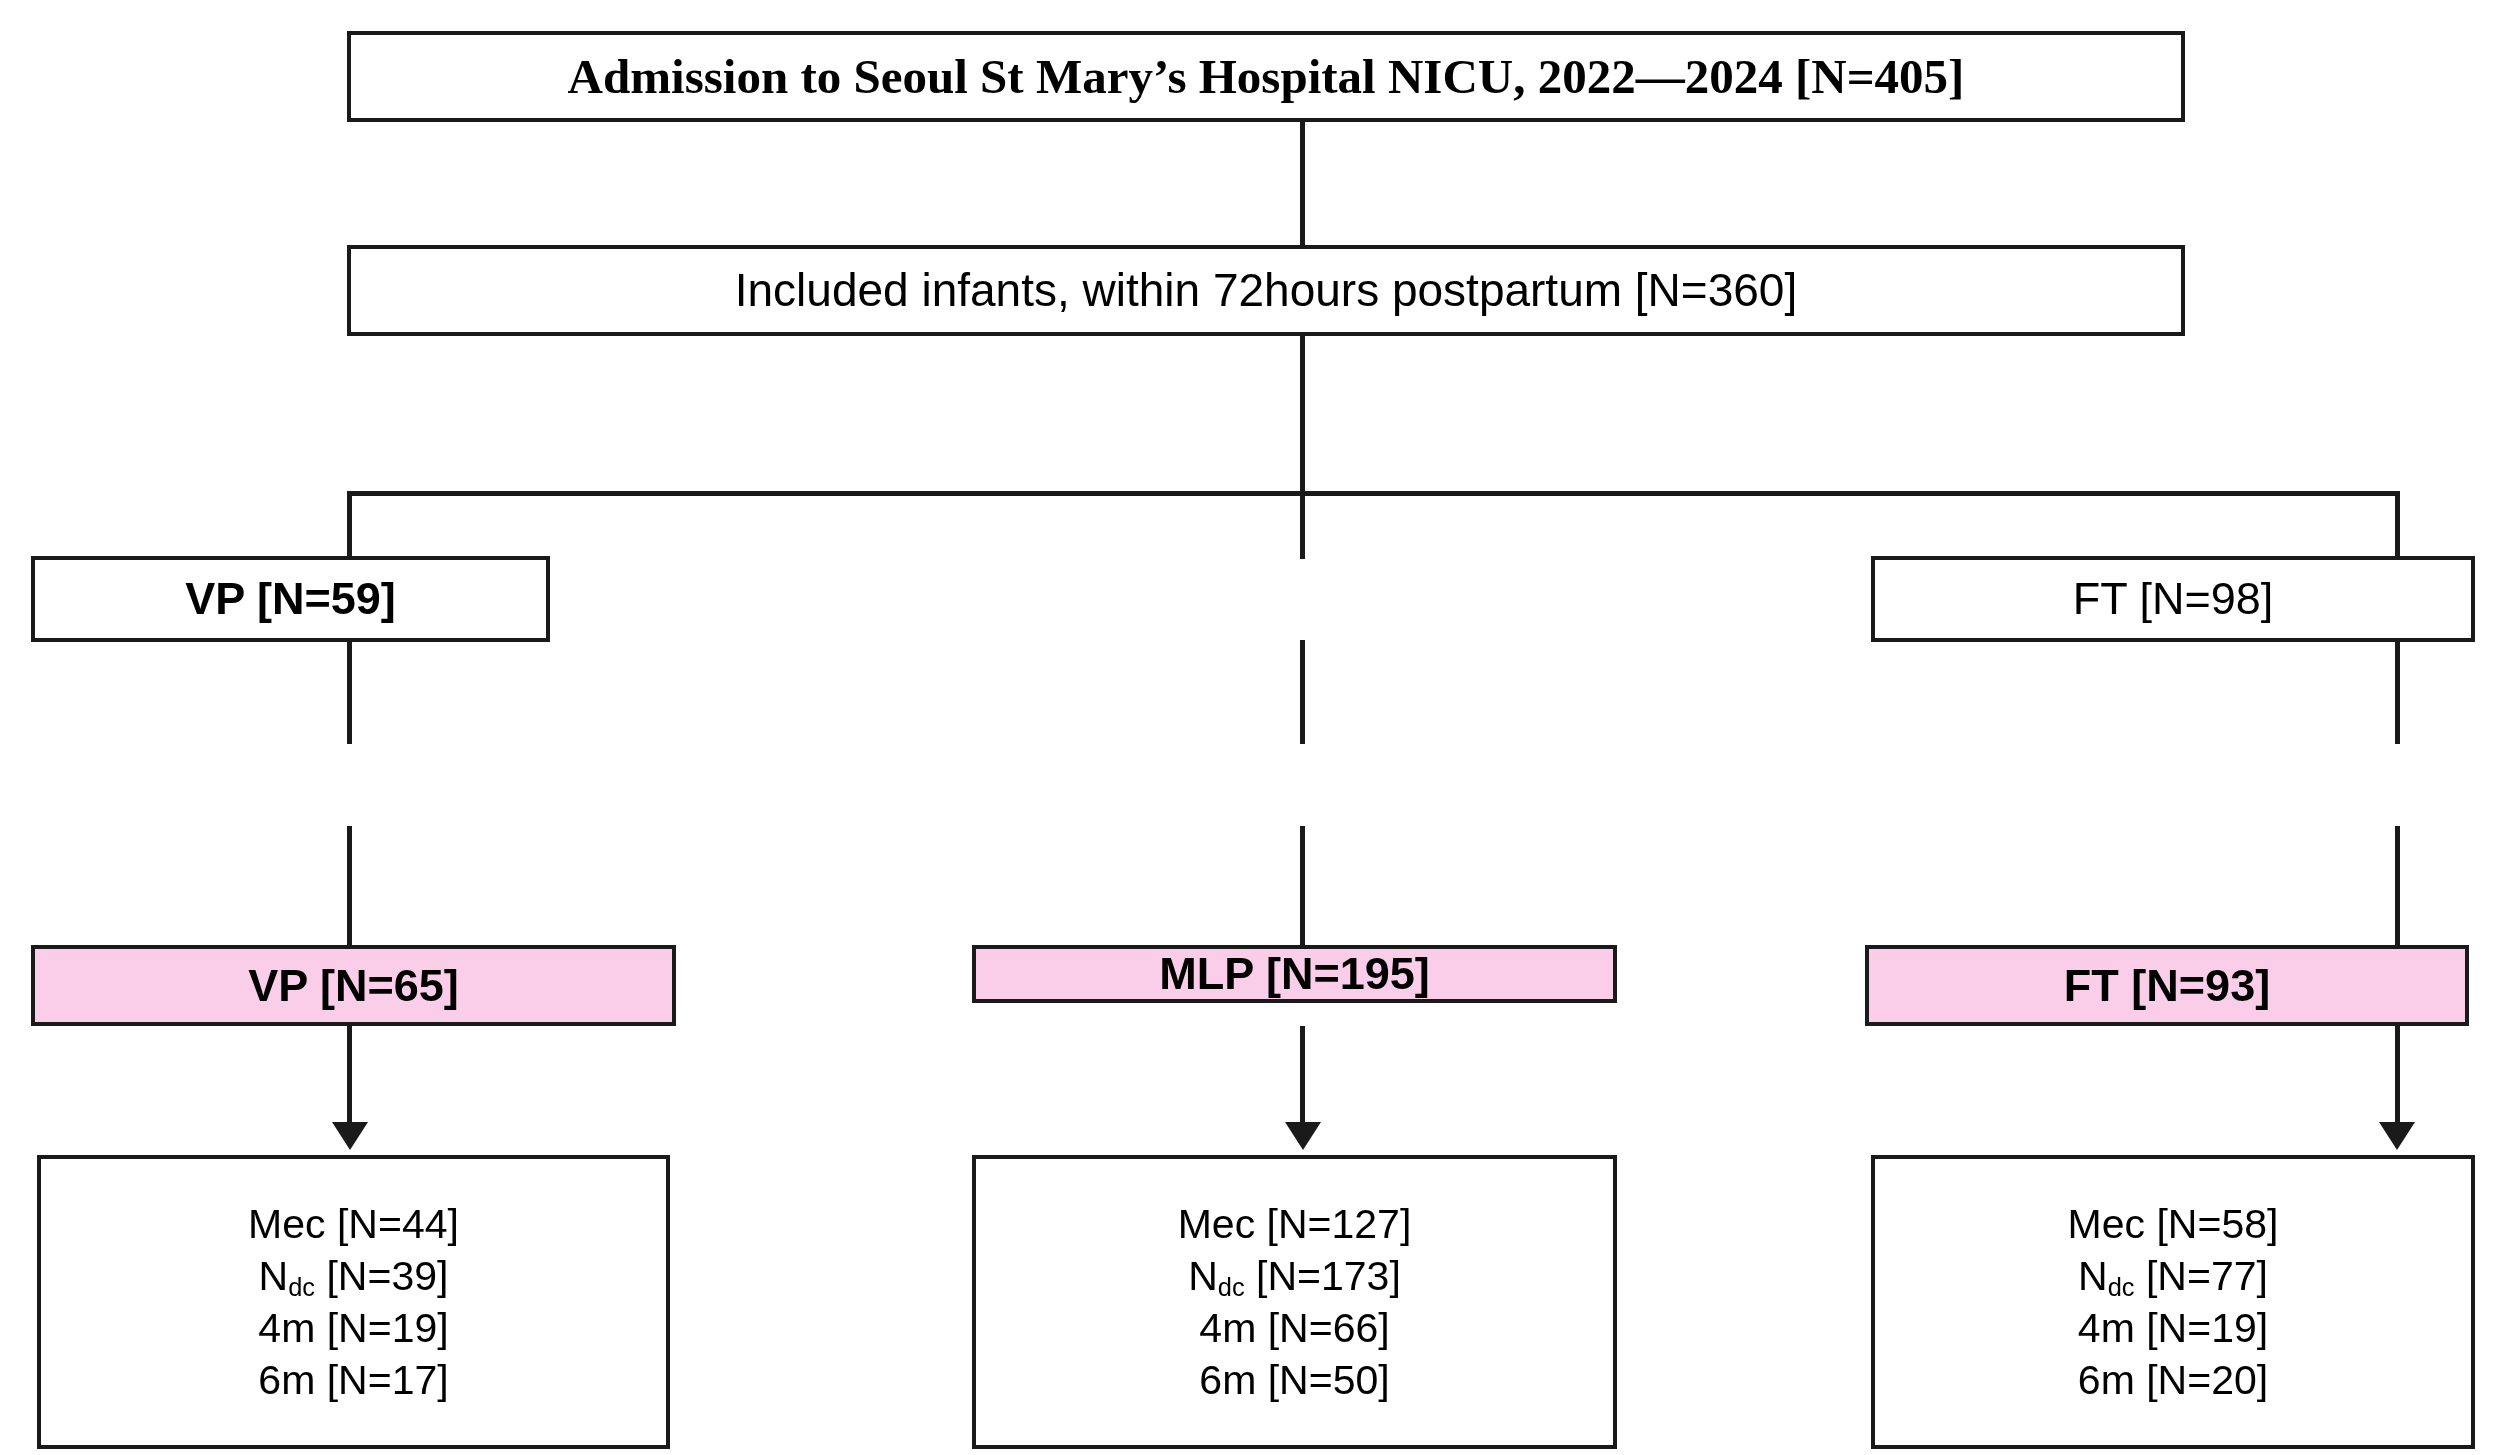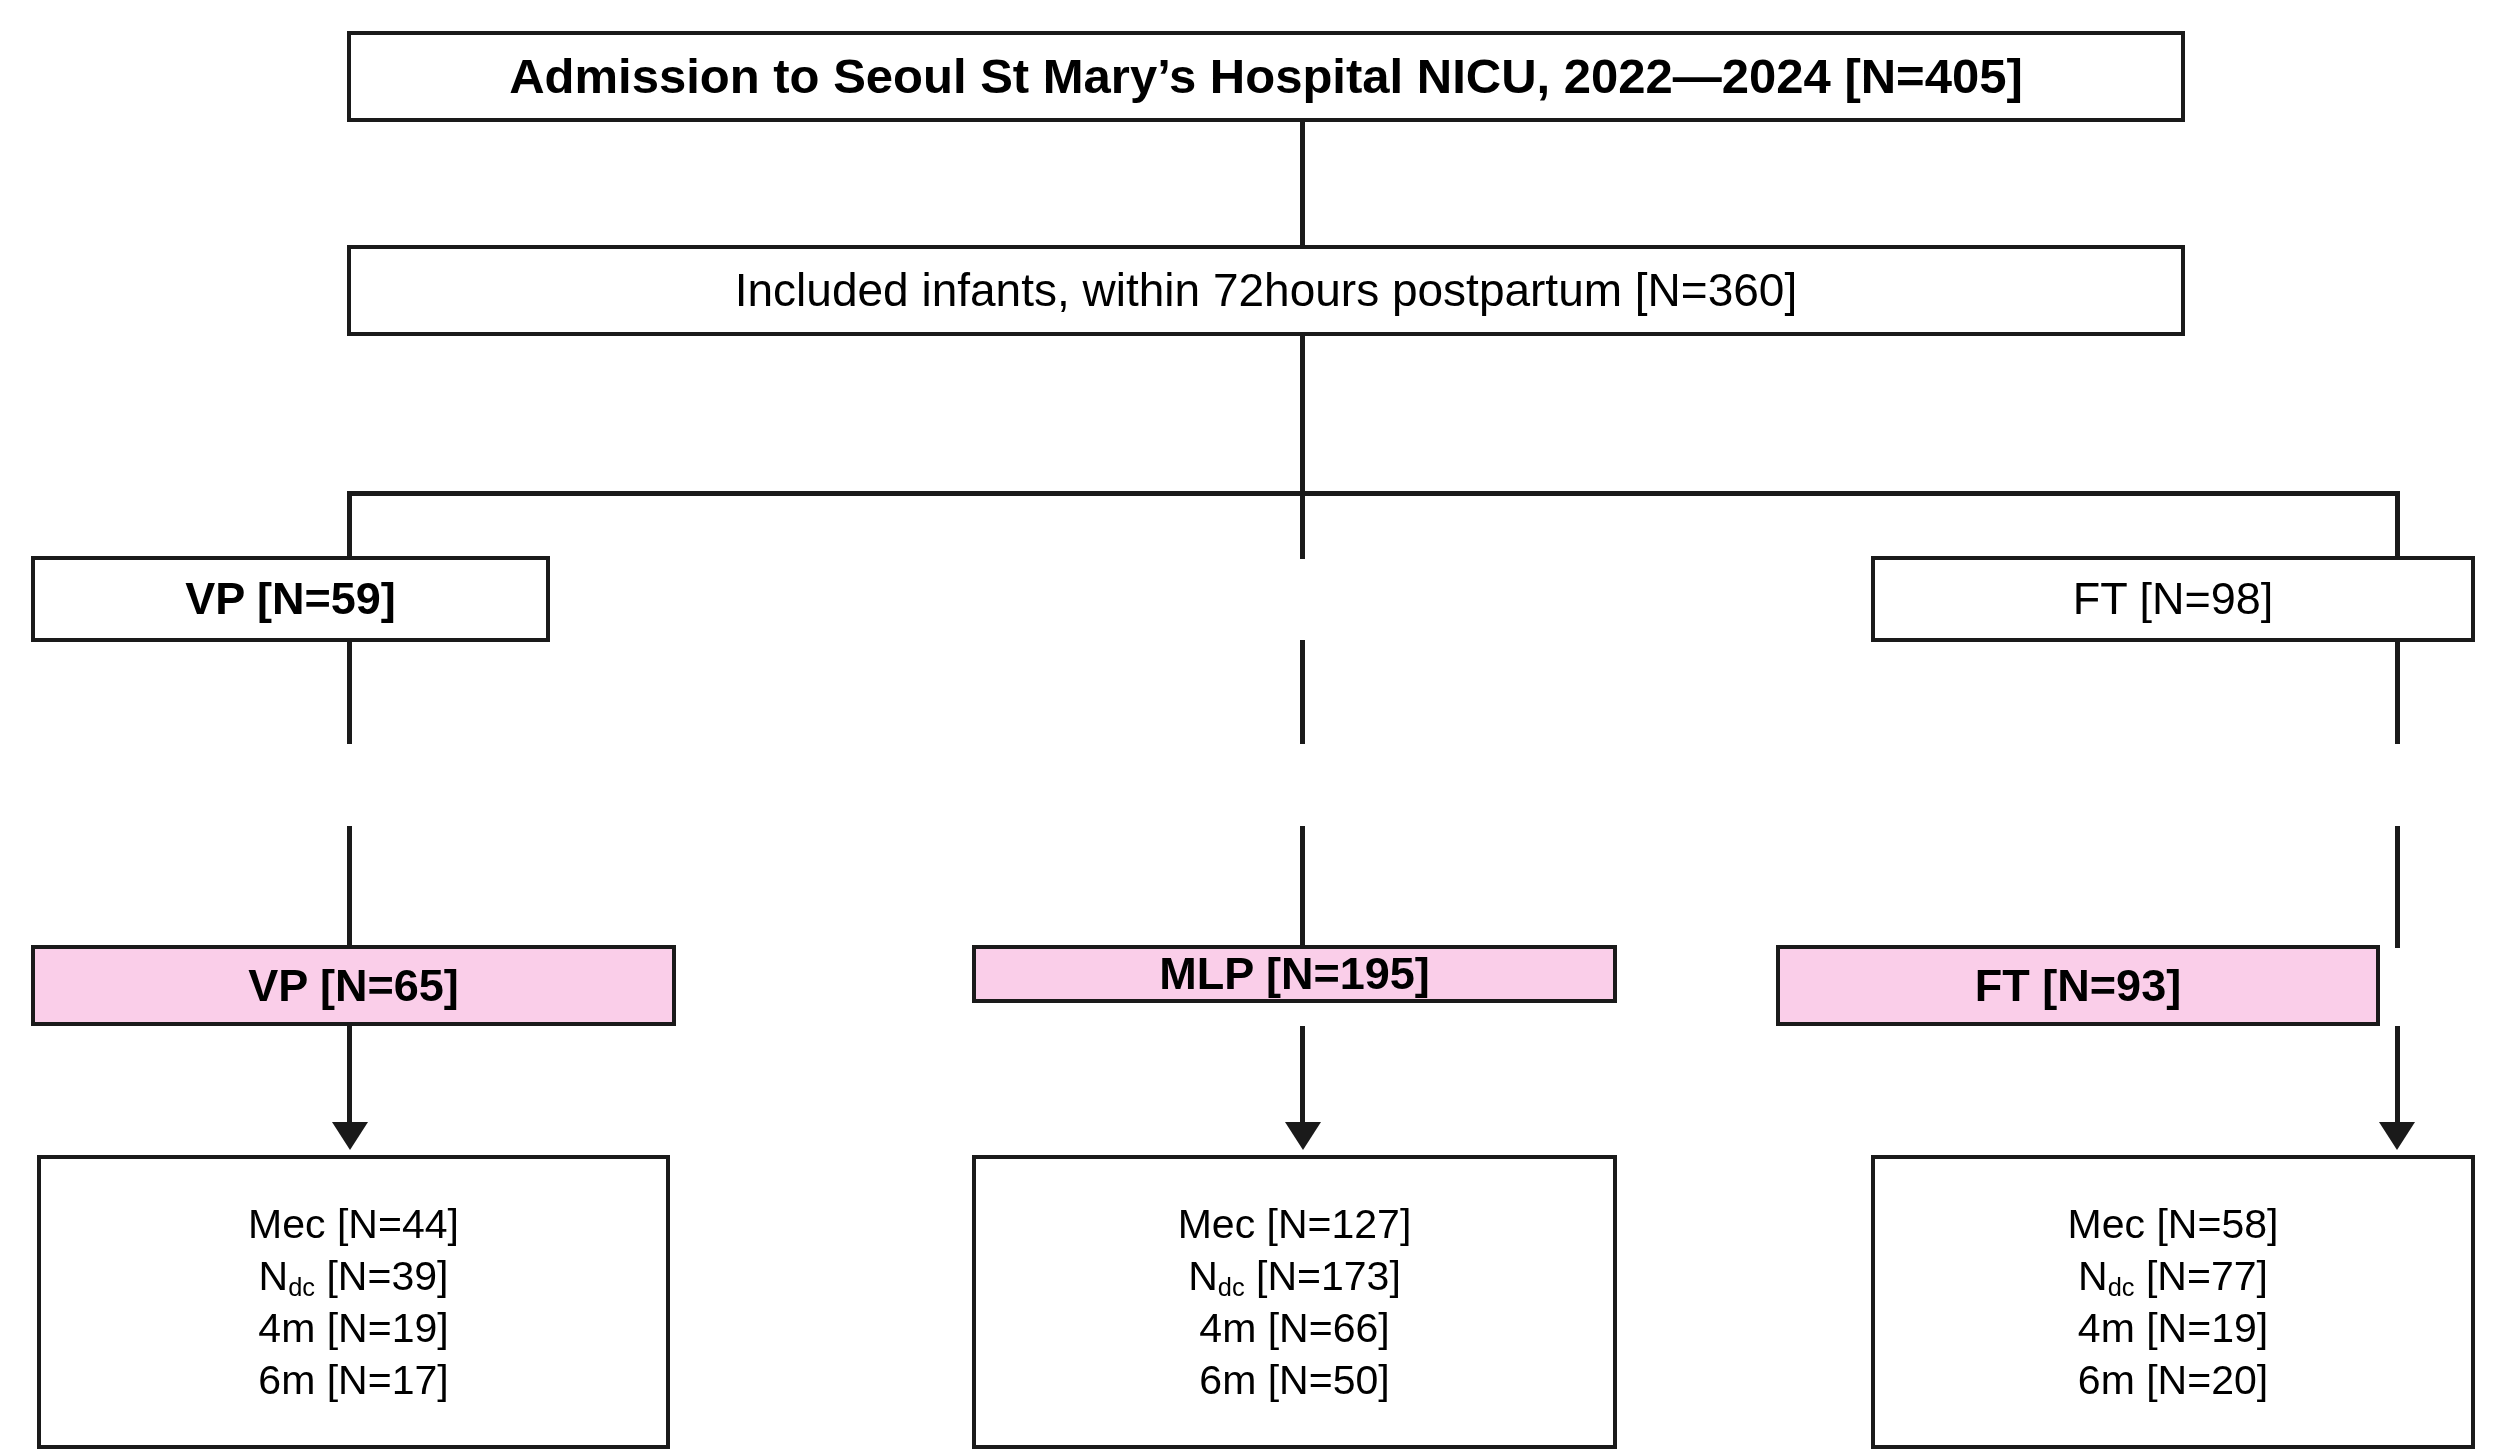--- a/index.html
+++ b/index.html
@@ -58,21 +58,21 @@
     font-size: 51px;
     font-weight: 700;
     z-index: 4;
   }
 
   .box-pink {
     background: #facee9;
   }
   #box-vp-dna  { left: 31px;   top: 945px; width: 645px; height: 81px; font-size: 45px; }
   #box-mlp-dna { left: 972px; top: 945px; width: 645px; height: 58px; font-size: 45px; }
-  #box-ft-dna  { left: 1776px; top: 945px; width: 604px; height: 81px; font-size: 45px; }
+  #box-ft-dna  { left: 1865px; top: 945px; width: 604px; height: 81px; font-size: 45px; }
 
   .box-outcomes {
     align-items: center;
     justify-content: center;
     font-weight: 400;
   }
   .outcome-lines {
     display: flex;
     flex-direction: column;
     align-items: center;
@@ -166,21 +166,21 @@
   <div class="vline" id="link-ft-dna-b" style="background: rgb(26, 26, 26);"></div>
 
   <div class="vline" id="link-vp-out" style="background: rgb(26, 26, 26);"></div>
   <div class="vline" id="link-mlp-out" style="background: rgb(26, 26, 26);"></div>
   <div class="vline" id="link-ft-out" style="background: rgb(26, 26, 26);"></div>
 
   <div class="arrowhead" id="arrow-vp" style="border-top-color: rgb(26, 26, 26);"></div>
   <div class="arrowhead" id="arrow-mlp" style="border-top-color: rgb(26, 26, 26);"></div>
   <div class="arrowhead" id="arrow-ft" style="border-top-color: rgb(26, 26, 26);"></div>
 
-  <div class="box" id="box-admission" style="border-color: rgb(26, 26, 26);">
+  <div class="box" id="box-admission" style="border-color: rgb(26, 26, 26); font-family: Liberation Serif, serif;">
     <span class="box-label">Admission to Seoul St Mary’s Hospital NICU, 2022—2024 [N=405]</span>
   </div>
 
   <div class="box" id="box-included" style="border-color: rgb(26, 26, 26);">
     <span class="box-label">Included infants, within 72hours postpartum [N=360]</span>
   </div>
 
   <div class="box" id="box-vp-total" style="border-color: rgb(26, 26, 26);">
     <span class="box-label">VP [N=59]</span>
   </div>

